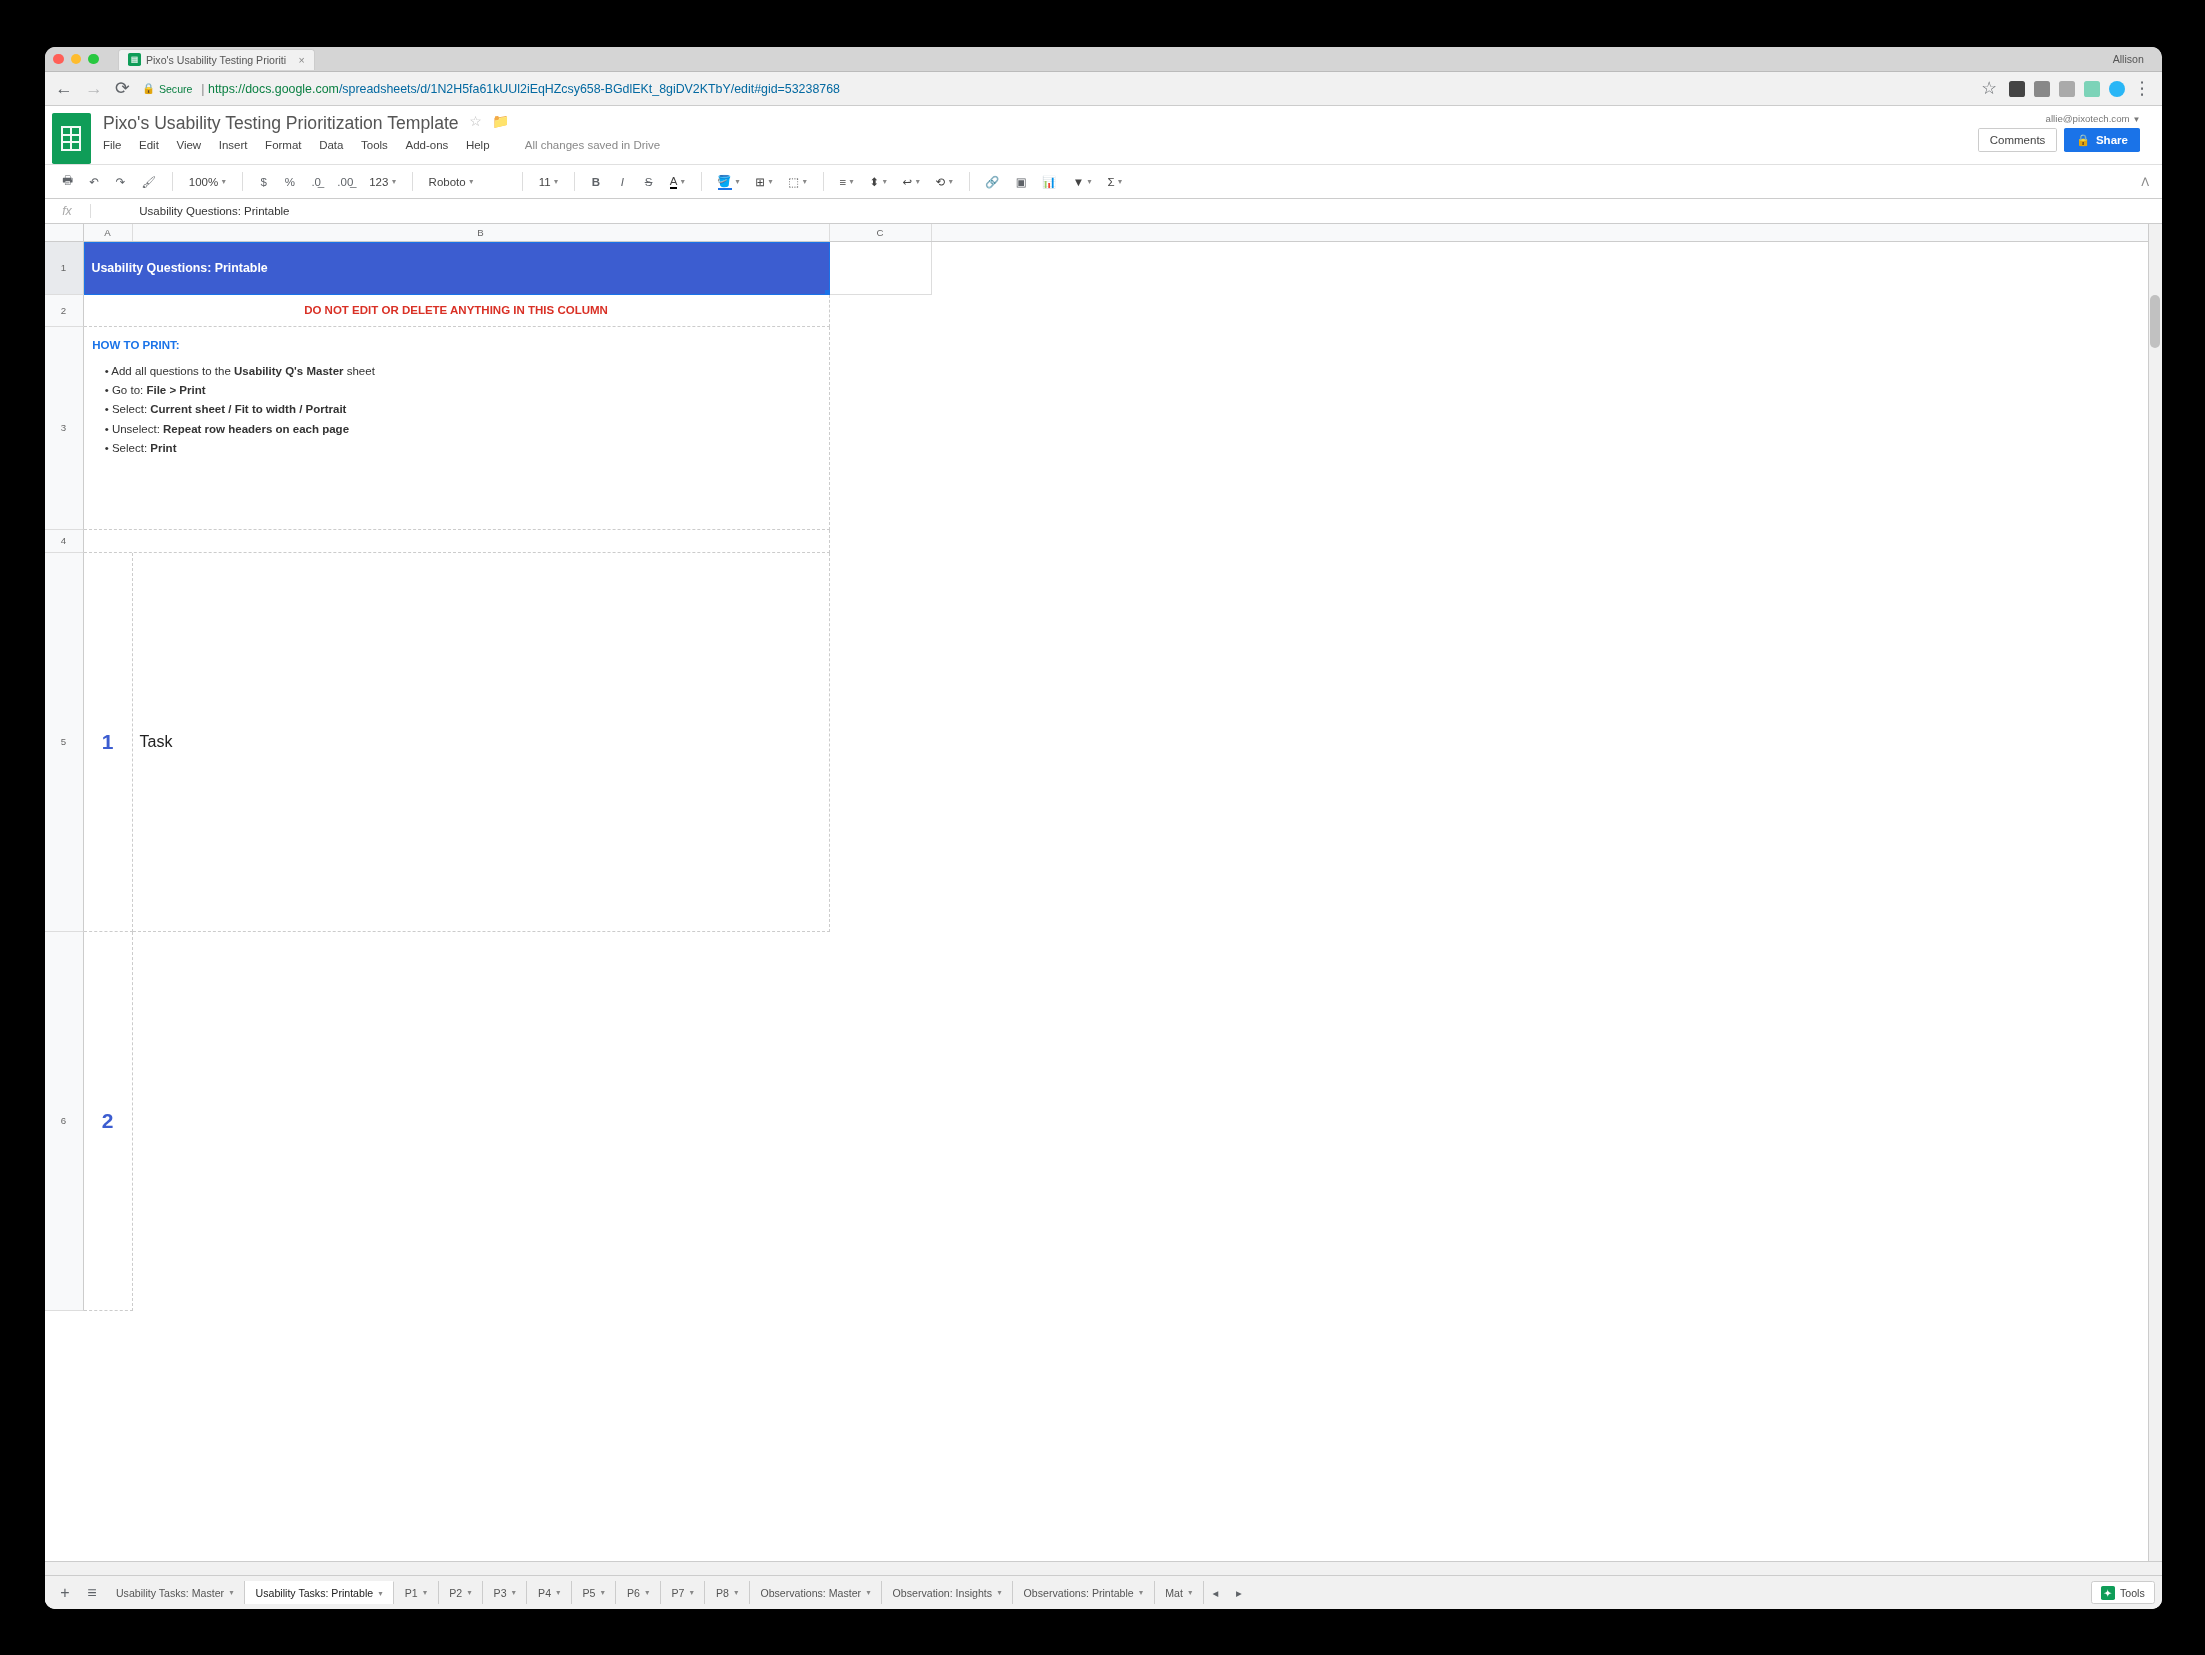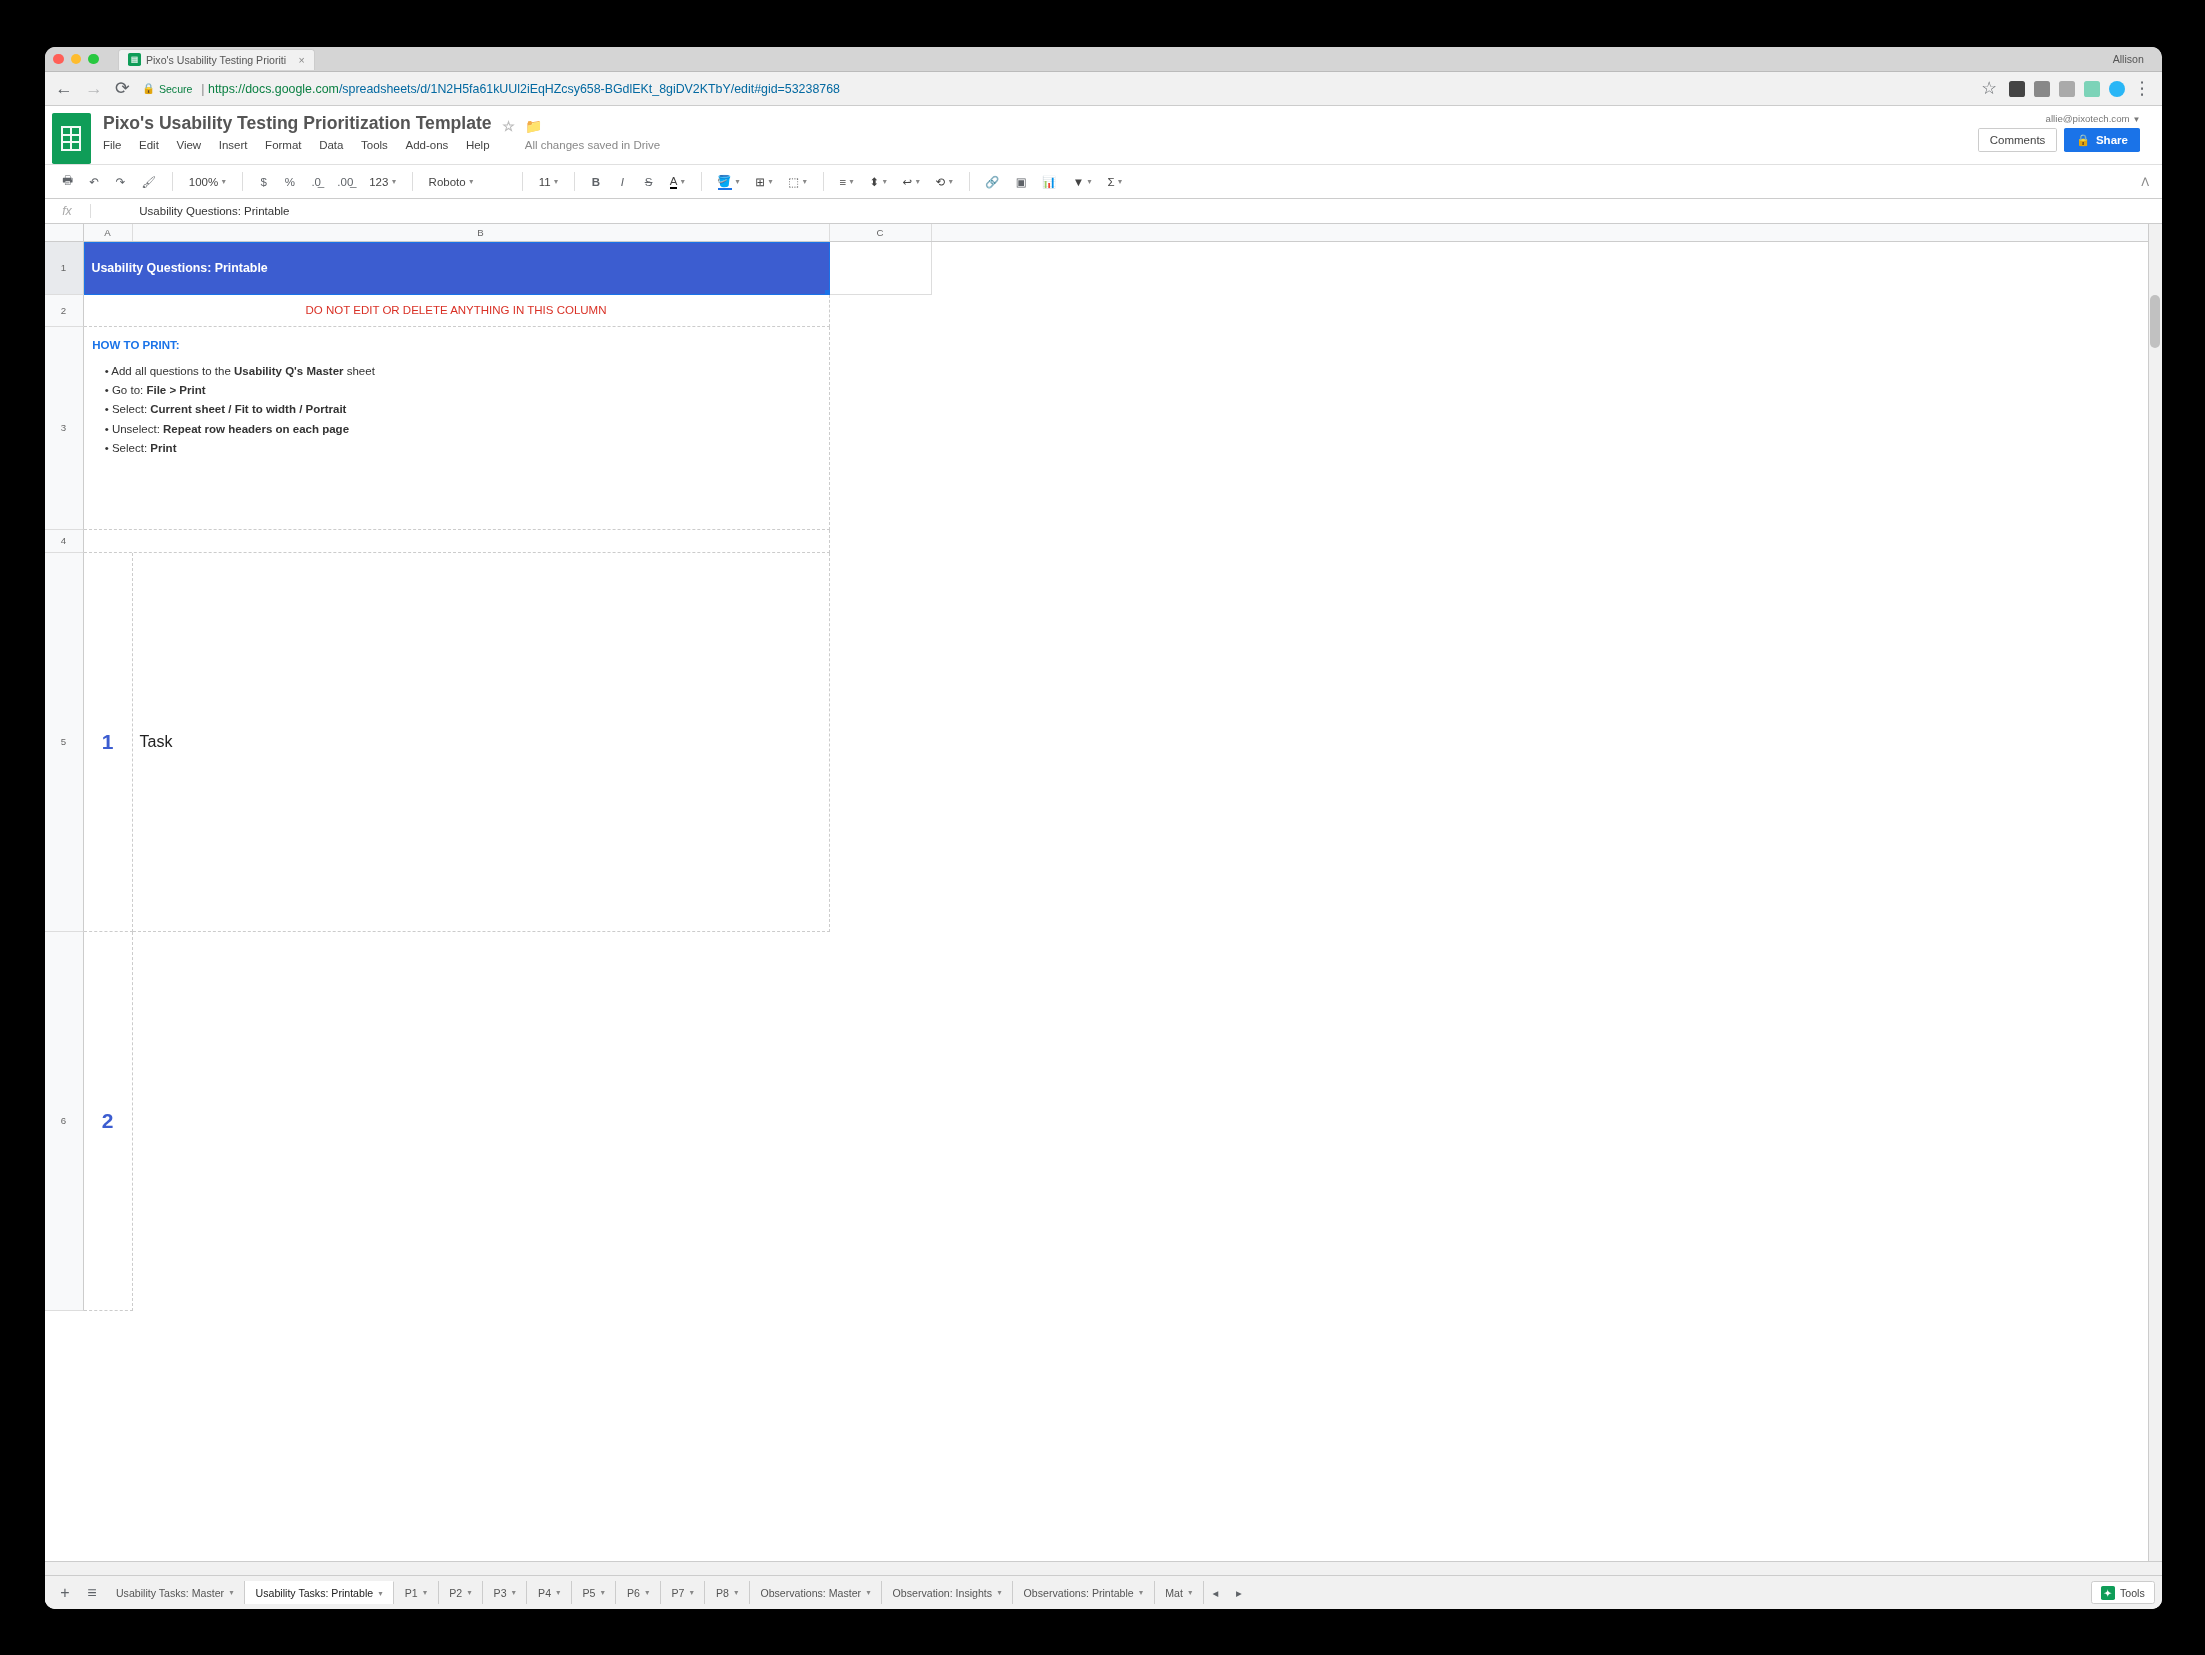--- a/index.html
+++ b/index.html
@@ -17,21 +17,21 @@
 .url{flex:1;display:flex;align-items:center;font-size:12.4px;color:#202124;}
 .lock{color:#0b8043;font-size:10.6px;margin-right:5.3px;display:flex;align-items:center;gap:3.5px;}
 .urlpath{color:#0369a1;}
 .exticon{width:16px;height:16px;border-radius:2.6px;display:inline-block;}
 .ext-row{display:flex;align-items:center;gap:8.8px;}
 .content{flex:1;background:#fff;display:flex;flex-direction:column;overflow:hidden;}
 .doc-header{display:flex;padding:7px 8.8px 0 7px;align-items:flex-start;}
 .sheets-logo{width:39px;height:51px;background:#0f9d58;border-radius:1.8px;display:flex;align-items:center;justify-content:center;margin-right:12.4px;}
 .sheets-logo-inner{width:19.4px;height:25px;background:#fff;opacity:.95;display:grid;grid-template-columns:1fr 1fr;grid-template-rows:1fr 1fr 1fr;gap:1.8px;padding:1.8px;}
 .sheets-logo-inner div{background:#0f9d58;}
-.doc-title-row{display:flex;align-items:flex-end;gap:10.6px;font-weight:bold;}
+.doc-title-row{display:flex;align-items:flex-start;gap:10.6px;}
 .doc-title{font-size:17.6px;color:#555;}
 .star{color:#bbb;font-size:14px;}
 .folder{color:#888;font-size:14px;}
 .menu-row{display:flex;gap:17.6px;font-size:11.5px;color:#444;margin-top:5.3px;align-items:center;}
 .menu-row span{cursor:pointer;}
 .save-status{color:#888;margin-left:17.6px;}
 .header-right{margin-left:auto;display:flex;align-items:center;gap:8.8px;padding-right:12.4px;}
 .acct{font-size:9.7px;color:#777;}
 .comments-btn{background:#fff;border:0.9px solid #ccc;padding:5.3px 10.6px;font-size:11.5px;font-weight:normal;color:#444;border-radius:1.8px;cursor:pointer;}
 .share-btn{background:#1a73e8;color:#fff;padding:5.3px 12.4px;font-size:11.5px;font-weight:bold;border-radius:1.8px;cursor:pointer;display:flex;align-items:center;gap:5.3px;}
@@ -47,21 +47,21 @@
 .grid-area{flex:1;overflow:hidden;position:relative;background:#fff;}
 .col-headers{display:flex;height:17.6px;background:#f8f9fa;border-bottom:0.9px solid #ccc;}
 .corner{width:39px;border-right:0.9px solid #ccc;background:#f8f9fa;}
 .ch{border-right:0.9px solid #ddd;display:flex;align-items:center;justify-content:center;font-size:9.7px;color:#666;}
 .grid-body{position:relative;height:calc(100% - 17.6px);overflow:hidden;}
 .row{display:flex;position:relative;}
 .rh{width:39px;border-right:0.9px solid #ccc;border-bottom:0.9px solid #ddd;background:#f8f9fa;display:flex;align-items:center;justify-content:center;font-size:9.7px;color:#666;}
 .cell{border-right:0.9px dashed #ccc;border-bottom:0.9px dashed #ccc;padding:5.3px 7px;font-size:11.5px;overflow:hidden;}
 .row1 .cell-ab{background:#3c5dd0;color:#fff;font-weight:bold;font-size:12.4px;display:flex;align-items:center;border:1.8px solid #1a73e8;}
 .row1 .rh{background:#e8eaed;}
-.row2 .cell-ab{color:#d93025;font-weight:normal;text-align:left;display:flex;align-items:center;justify-content:center;}
+.row2 .cell-ab{color:#d93025;font-weight:bold;text-align:left;display:flex;align-items:center;justify-content:center;}
 .row3 .cell-ab{padding:12.4px 8.8px;font-size:11.5px;color:#333;}
 .howto-title{color:#1a73e8;font-weight:bold;margin-bottom:12.4px;}
 .row3 ul{list-style:none;padding-left:12.4px;}
 .row3 li{margin:1.8px 0;line-height:1.5;}
 .row3 li::before{content:"• ";}
 .row5 .cell-a, .row6 .cell-a{display:flex;align-items:center;justify-content:center;color:#3c5dd0;font-size:21px;font-weight:bold;}
 .row5 .cell-b, .row6 .cell-b{display:flex;align-items:center;font-size:16px;color:#222;}
 .sel-handle{position:absolute;width:7px;height:7px;background:#1a73e8;right:-3.5px;bottom:-3.5px;}
 .bottom-scroll{height:14px;background:#f1f1f1;border-top:0.9px solid #ccc;position:relative;}
 .sheet-tabs{height:34px;background:#f1f1f1;border-top:0.9px solid #ccc;display:flex;align-items:center;padding:0 7px;gap:0;}

